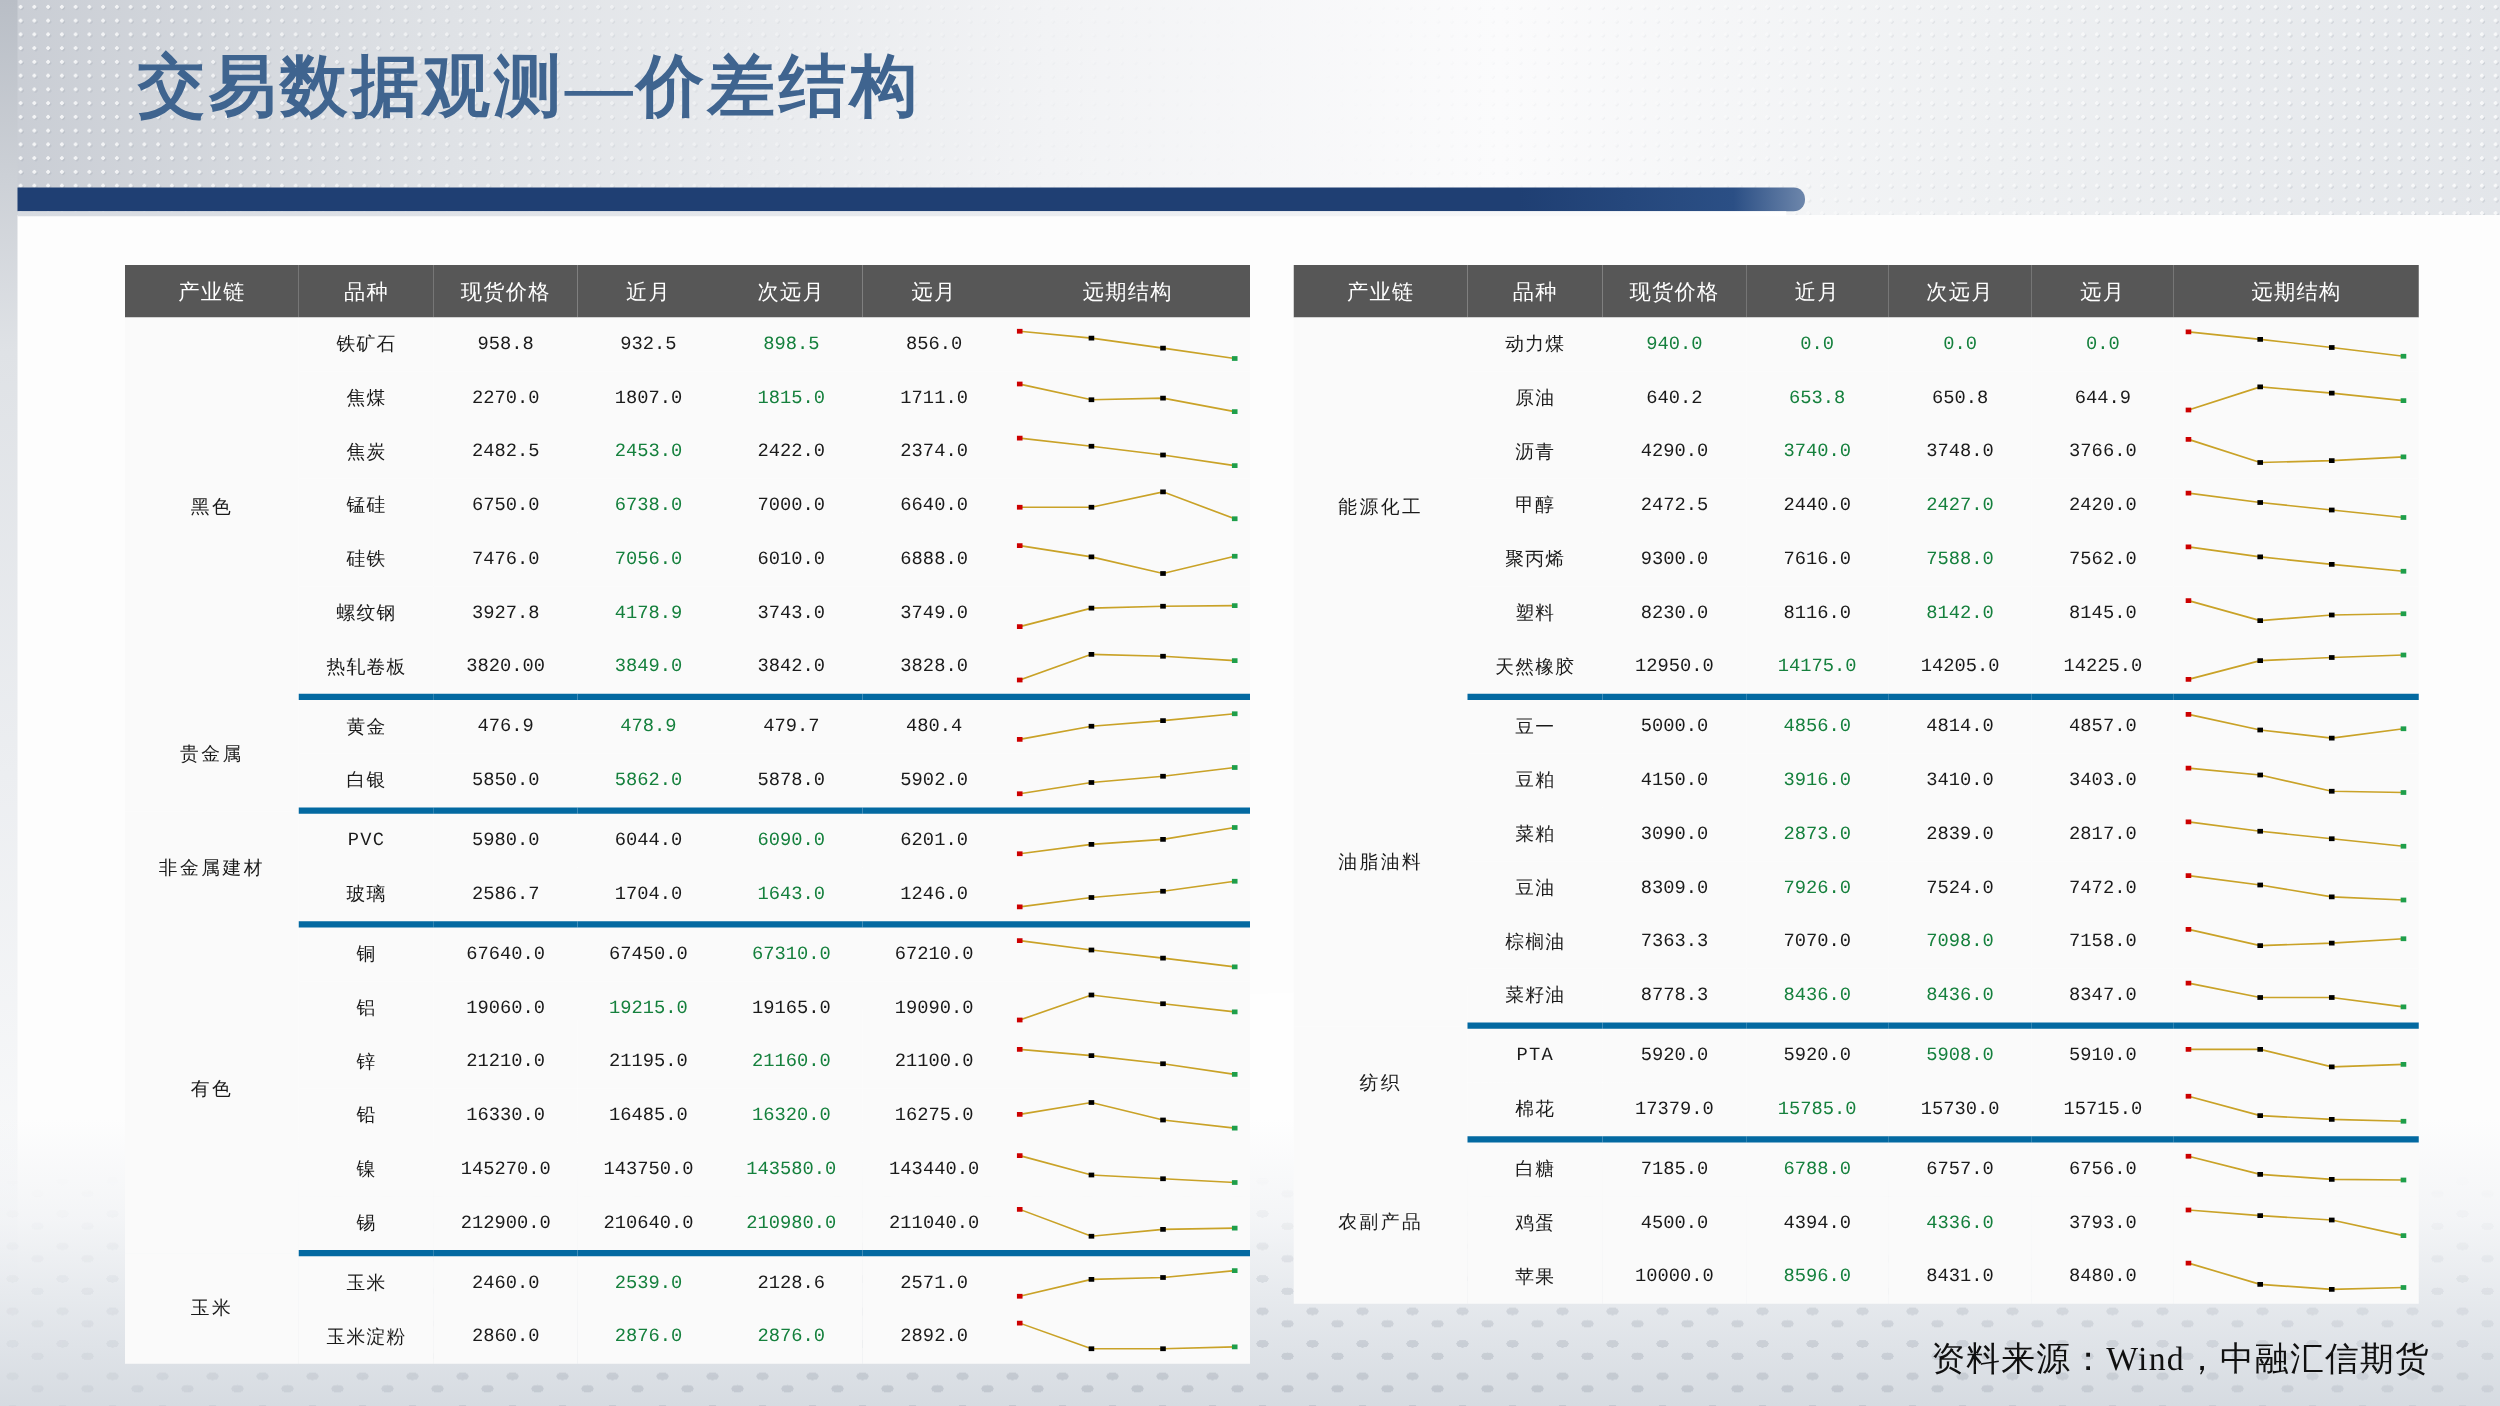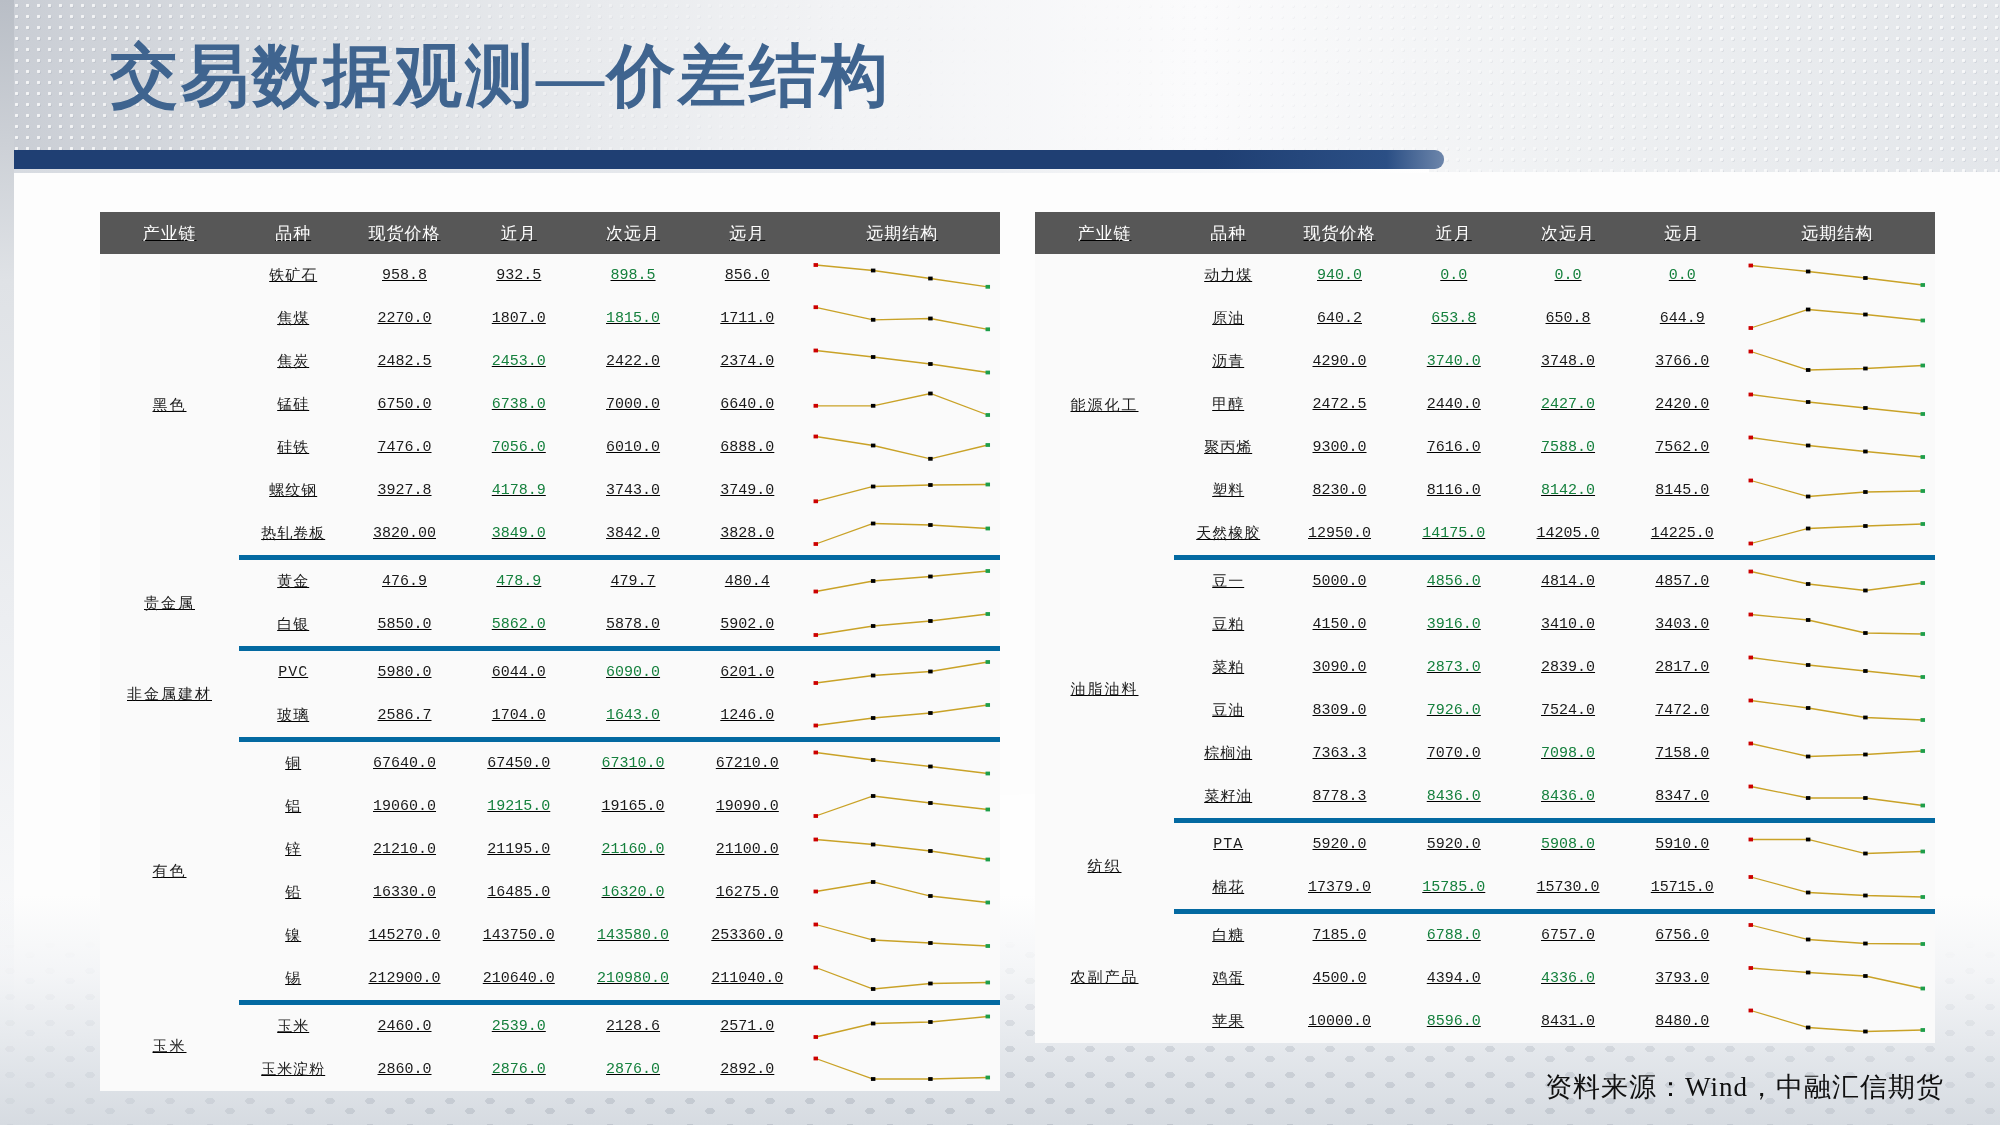--- a/index.html
+++ b/index.html
@@ -49,35 +49,35 @@
   #bg-swoosh{
     position:absolute;left:0;bottom:120px;width:1500px;height:200px;
     background:linear-gradient(100deg,rgba(255,255,255,0) 0%,rgba(255,255,255,.75) 30%,rgba(255,255,255,.95) 55%,rgba(255,255,255,.3) 85%,rgba(255,255,255,0) 100%);
     transform:skewY(-2.2deg);
   }
 
   
   #title-wrap{position:absolute;left:110px;top:42px;z-index:6;}
   #slide-title{
     font-family:"Liberation Serif","DejaVu Serif",serif;
-    font-size:68px;font-weight:700;color:#3f648f;letter-spacing:3px;
+    font-size:54px;font-weight:700;color:#3f648f;letter-spacing:3px;
     white-space:nowrap;line-height:1;
   }
   #title-rule{
     position:absolute;left:14px;top:150px;width:1430px;height:19px;z-index:5;
     background:linear-gradient(90deg,#1f3f73 0%,#1f3f73 84%,#2b4f85 96%,#6d86ab 100%);
     border-radius:0 9px 9px 0;
   }
   #title-rule2{
     position:absolute;left:14px;top:169px;width:1415px;height:4px;z-index:5;
     background:linear-gradient(90deg,#d7dbe1 0%,#eef0f3 70%,#ffffff 100%);
   }
 
   
-  .panel{position:absolute;z-index:4;text-decoration:underline;}
+  .panel{position:absolute;z-index:4;}
   #panel-left{left:100px;top:212px;width:900px;}
   #panel-right{left:1035px;top:212px;width:900px;}
 
   table.pricetable{border-collapse:collapse;width:100%;table-layout:fixed;}
   table.pricetable thead th{
     background:#575757;color:#ffffff;font-weight:400;
     font-family:"Liberation Sans","DejaVu Sans",sans-serif;
     font-size:17px;height:40px;text-align:center;vertical-align:middle;
     letter-spacing:1px;
   }
@@ -393,21 +393,21 @@
               <rect x="105.4" y="22.1" width="3.8" height="3.8" fill="#000000"></rect>
               <rect x="154.1" y="28.6" width="3.8" height="3.8" fill="#1e9e4a"></rect>
             </svg>
           </td>
         </tr>
         <tr>
           <td class="variety">镍</td>
           <td class="num">145270.0</td>
           <td class="num">143750.0</td>
           <td class="num hl">143580.0</td>
-          <td class="num">253360.0</td>
+          <td class="num">143440.0</td>
           <td class="spark">
             <svg class="sparkcell" viewBox="0 0 166 41" preserveAspectRatio="none" xmlns="http://www.w3.org/2000/svg">
               <path d="M 10.0 9.5 L 58.7 25.0 L 107.3 28.0 L 156.0 31.0" fill="none" stroke="#c9a227" stroke-width="1.3"></path>
               <rect x="8.1" y="7.6" width="3.8" height="3.8" fill="#cc0000"></rect>
               <rect x="56.8" y="23.1" width="3.8" height="3.8" fill="#000000"></rect>
               <rect x="105.4" y="26.1" width="3.8" height="3.8" fill="#000000"></rect>
               <rect x="154.1" y="29.1" width="3.8" height="3.8" fill="#1e9e4a"></rect>
             </svg>
           </td>
         </tr>

